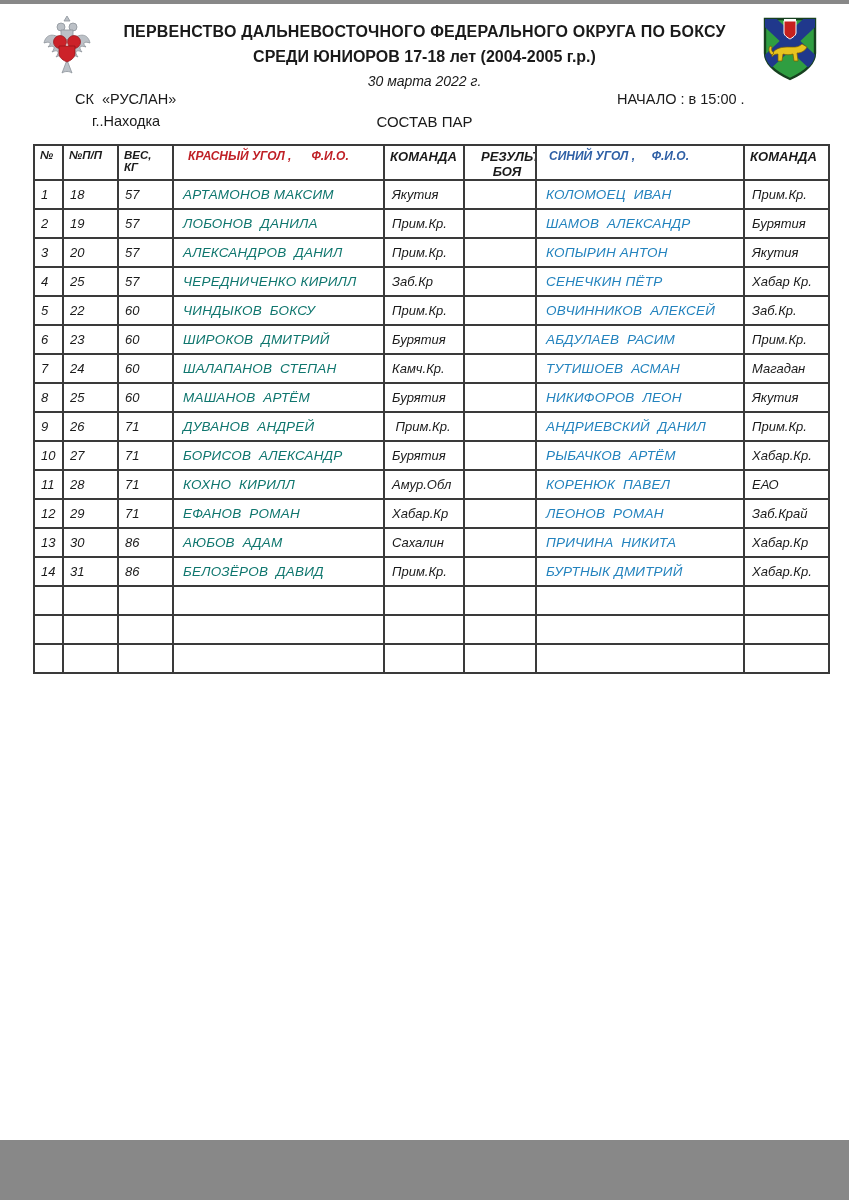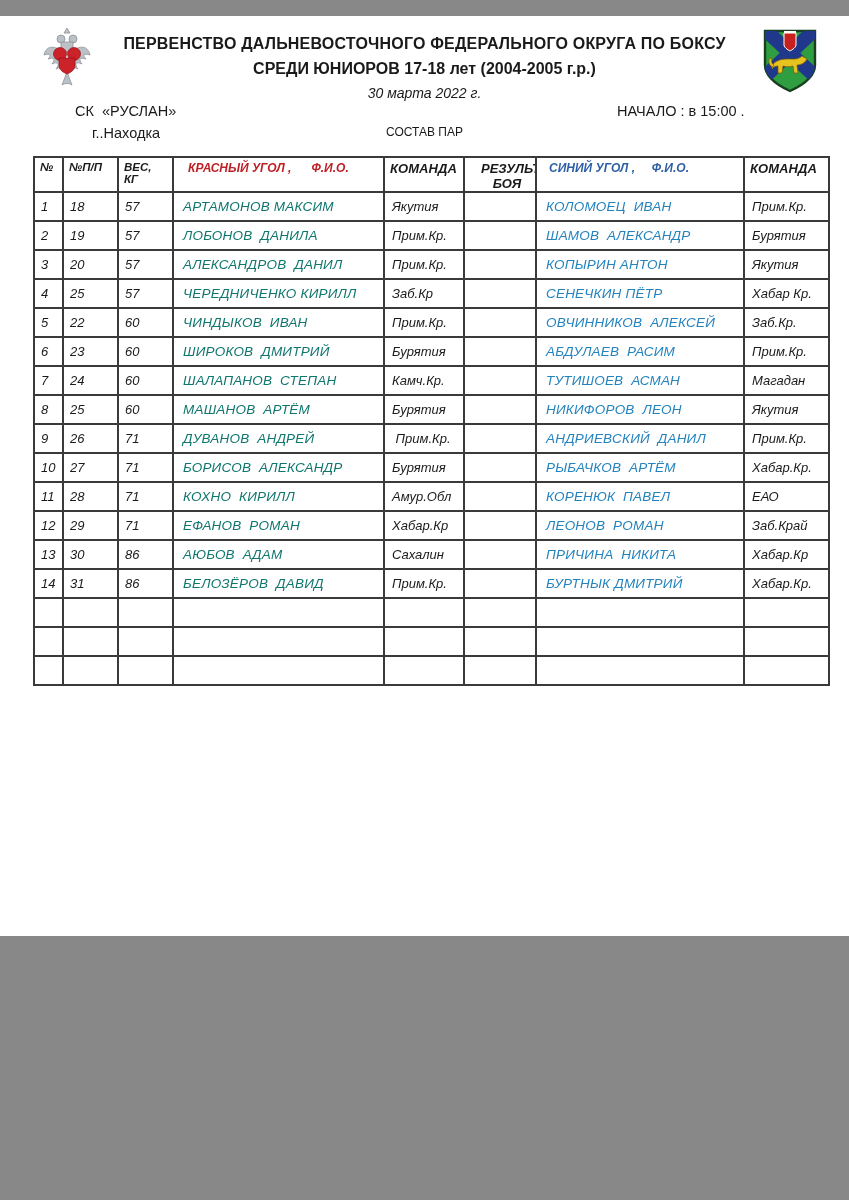--- a/index.html
+++ b/index.html
@@ -1,37 +1,37 @@
 <!DOCTYPE html>
 <html><head>
 <meta charset="utf-8">
 <style>
   * { margin:0; padding:0; box-sizing:border-box; }
   html,body { background:#888; }
   .page {
     position:relative;
-    width:849px; height:920px;
-    margin:16px auto;
+    width:849px; height:1136px;
+    margin:4px auto;
     background:#ffffff;
     font-family:"Liberation Sans", sans-serif;
     color:#1a1a1a;
     overflow:hidden;
   }
   
   .logo { position:absolute; }
   .logo-left  { left:42px; top:11px; }
   .logo-right { left:760px; top:11px; }
   .title-block { position:absolute; left:110px; right:110px; top:19px; text-align:center; }
   .title-line1 { font-size:16px; font-weight:bold; letter-spacing:0.2px; white-space:pre; }
   .title-line2 { font-size:16px; font-weight:bold; margin-top:7px; white-space:pre; }
   .date-line   { font-size:14px; font-style:italic; margin-top:7px; white-space:pre; }
   .venue   { position:absolute; left:75px;  top:87px;  font-size:14.5px; white-space:pre; }
   .start   { position:absolute; left:617px; top:87px;  font-size:14.5px; white-space:pre; }
   .city    { position:absolute; left:92px;  top:109px; font-size:14.5px; white-space:pre; }
-  .section { position:absolute; left:0; right:0; top:109px; text-align:center; font-size:12px; white-space:pre; }
+  .section { position:absolute; left:0; right:0; top:109px; text-align:center; font-size:15px; white-space:pre; }
   
   table.pairs {
     position:absolute; left:33px; top:140px;
     width:795px;
     border-collapse:collapse;
     table-layout:fixed;
   }
   table.pairs th, table.pairs td {
     border:2px solid #3a3a3a;
     white-space:pre;
@@ -166,21 +166,21 @@
           <td class="name red-n">ЧЕРЕДНИЧЕНКО КИРИЛЛ</td>
           <td class="team">Заб.Кр</td>
           <td></td>
           <td class="name blue-n">СЕНЕЧКИН ПЁТР</td>
           <td class="team">Хабар Кр.</td>
         </tr>
       <tr>
           <td>5</td>
           <td>22</td>
           <td>60</td>
-          <td class="name red-n">ЧИНДЫКОВ  ИВАН</td>
+          <td class="name red-n">ЧИНДЫКОВ  БОКСУ</td>
           <td class="team">Прим.Кр.</td>
           <td></td>
           <td class="name blue-n">ОВЧИННИКОВ  АЛЕКСЕЙ</td>
           <td class="team">Заб.Кр.</td>
         </tr>
       <tr>
           <td>6</td>
           <td>23</td>
           <td>60</td>
           <td class="name red-n">ШИРОКОВ  ДМИТРИЙ</td>

